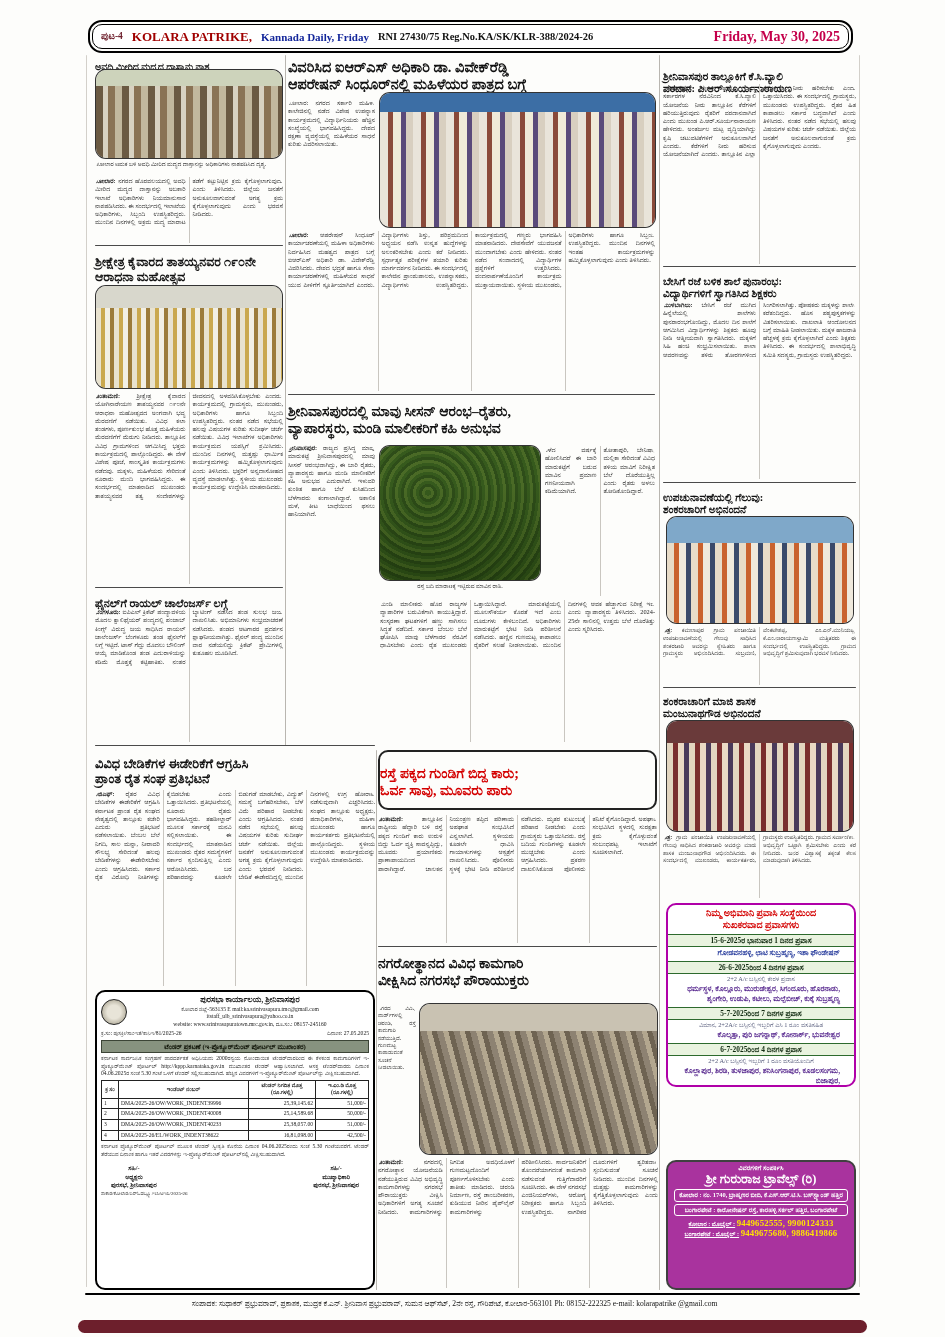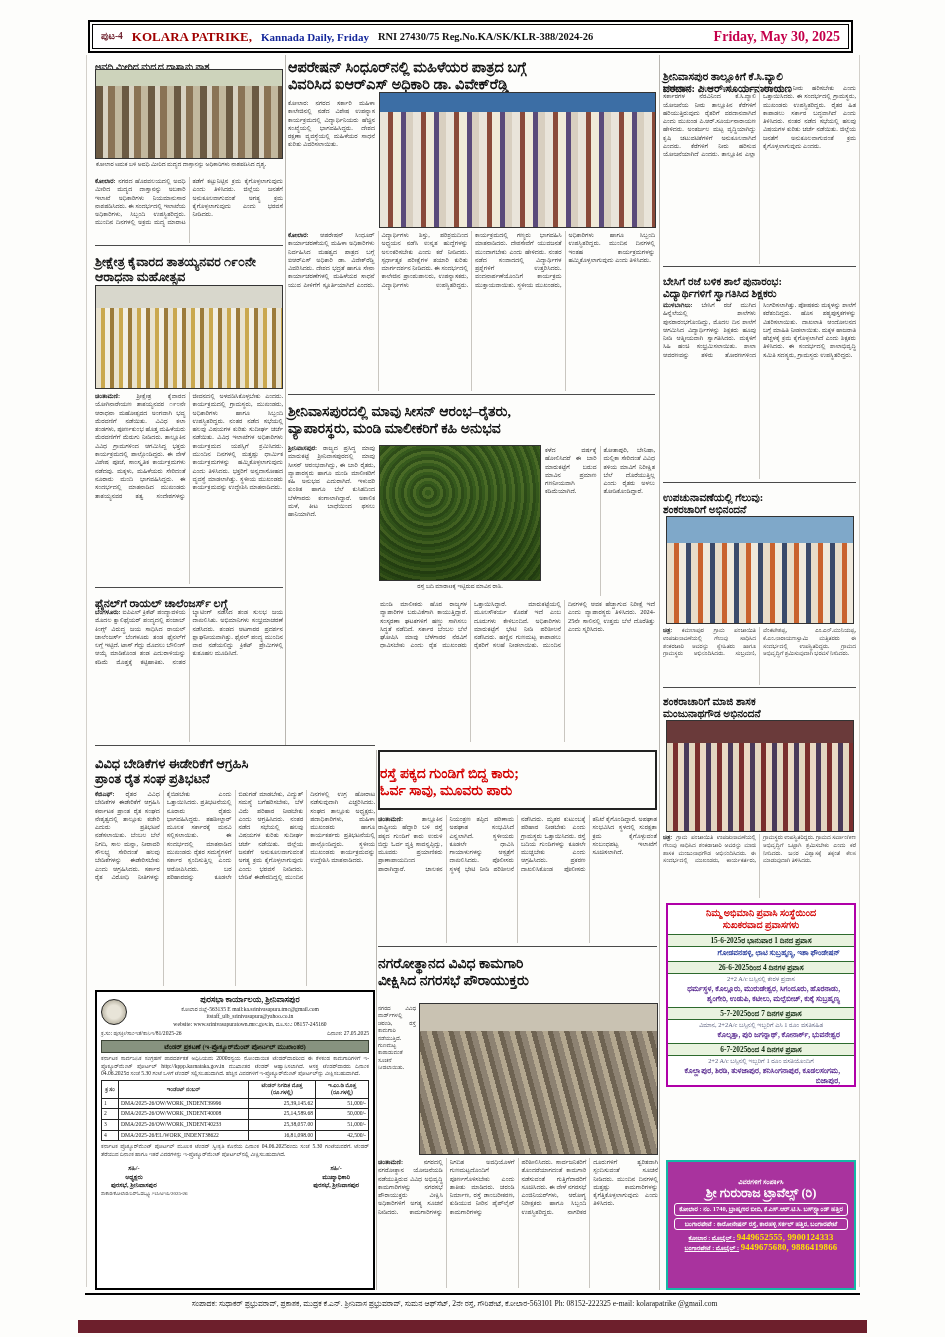--- a/index.html
+++ b/index.html
@@ -1,18 +1,18 @@
 <!DOCTYPE html>
 <html><head>
 <meta charset="utf-8">
 <style>
   html,body{margin:0;padding:0;background:#efedea;}
   #page{position:relative;width:945px;height:1337px;background:#fdfdfb;
         font-family:"Liberation Serif","DejaVu Serif",serif;color:#1a1a1a;overflow:hidden;}
-  .abs{position:absolute;}
+  .abs{position:absolute;border-radius:10px;}
   .hl{font-weight:bold;color:#111;line-height:1.18;margin-top:6px;}
   .hl-red{color:#d40000;}
   .body-t{font-size:6.3px;line-height:1.32;text-align:justify;color:#222;overflow:hidden;}
   .cols2{column-count:2;column-gap:7px;column-rule:1px solid #c9c6c0;}
   .cols3{column-count:3;column-gap:7px;column-rule:1px solid #c9c6c0;}
   .cols4{column-count:4;column-gap:7px;column-rule:1px solid #c9c6c0;}
   .lead{font-weight:bold;}
   .caption{font-size:6px;line-height:1.3;color:#222;text-align:justify;overflow:hidden;}
   .photo{box-shadow:0 0 0 1px #333;}
   .vline{width:1px;background:#b9b6b0;}
@@ -57,21 +57,21 @@
   .tlogo{width:24px;height:24px;border:1.5px double #222;border-radius:50%;
          background:radial-gradient(circle,#e8e4d8 0 40%,#bdb8a8 70%);flex:none;}
   
   .tra{border:2px solid #b000a8;box-sizing:border-box;background:#fff;overflow:hidden;}
   .tra-title{color:#d40000;font-weight:bold;text-align:center;font-size:9.5px;line-height:1.25;padding:3px 2px 2px;}
   .tra-head{background:#e9f3df;border-top:1px solid #2d6a2d;border-bottom:1px solid #2d6a2d;
             font-weight:bold;text-align:center;font-size:7.4px;color:#102a10;padding:1px 0;}
   .tra-sub{color:#555a7a;text-align:center;font-size:6.4px;padding:1px 2px 0;}
   .tra-dest{color:#5b2d91;font-weight:bold;text-align:right;font-size:7.4px;line-height:1.35;padding:1px 14px 3px;}
   
-  .gur{background:#a9339e;border:2px solid #14b8a6;box-sizing:border-box;color:#fff;text-align:center;overflow:hidden;padding:16px 4px;}
+  .gur{background:#a9339e;border:2px solid #404040;box-sizing:border-box;color:#fff;text-align:center;overflow:hidden;padding:2px 4px;}
   .gur-panel{border:1px solid #fff;border-radius:3px;margin:2px 2px;font-size:6.4px;font-weight:bold;padding:1px 2px;line-height:1.35;}
   .gur-ph{font-size:6.2px;font-weight:bold;color:#fff;}
   .gur-ph b{color:#ffe400;font-size:8.8px;letter-spacing:.2px;}
   .footer-line{font-size:7.6px;text-align:center;color:#111;}
   .maroon-bar{background:#6d1f2c;}
 </style>
 </head>
 <body>
 
 <div id="page">
@@ -180,22 +180,22 @@
       </div>
     </div>
     <div style="font-size:5px;margin-top:2px;">ಸಾಕಾರ/ಕೋಲಾರ/ಎಸ್‌ಓಡಬ್ಲ್ಯೂ/ಇಸಿ/ಟಿಇಸಿ/2025-26</div>
   </div>
 
   <div class="abs vline" style="left:285px;top:55px;height:690px;"></div>
   <div class="abs vline" style="left:376px;top:750px;height:540px;"></div>
   <div class="abs vline" style="left:659px;top:55px;height:1235px;"></div>
 
   <div class="abs hl" style="left:288px;top:53px;width:368px;font-size:14.5px;">
+    <div>ವಿವರಿಸಿದ ಐಆರ್‌ಎಸ್ ಅಧಿಕಾರಿ ಡಾ. ವಿವೇಕ್‌ರೆಡ್ಡಿ</div>
     <div>ಆಪರೇಷನ್ ಸಿಂಧೂರ್‌ನಲ್ಲಿ ಮಹಿಳೆಯರ ಪಾತ್ರದ ಬಗ್ಗೆ</div>
-    <div>ವಿವರಿಸಿದ ಐಆರ್‌ಎಸ್ ಅಧಿಕಾರಿ ಡಾ. ವಿವೇಕ್‌ರೆಡ್ಡಿ</div>
   </div>
   <div class="abs body-t" style="left:288px;top:99px;width:87px;height:128px;">ಕೋಲಾರ: ನಗರದ ಸರ್ಕಾರಿ ಮಹಿಳಾ ಕಾಲೇಜಿನಲ್ಲಿ ನಡೆದ ವಿಶೇಷ ಉಪನ್ಯಾಸ ಕಾರ್ಯಕ್ರಮದಲ್ಲಿ ವಿದ್ಯಾರ್ಥಿನಿಯರು ಹೆಚ್ಚಿನ ಸಂಖ್ಯೆಯಲ್ಲಿ ಭಾಗವಹಿಸಿದ್ದರು. ದೇಶದ ರಕ್ಷಣಾ ವ್ಯವಸ್ಥೆಯಲ್ಲಿ ಮಹಿಳೆಯರ ಸಾಧನೆ ಕುರಿತು ವಿವರಿಸಲಾಯಿತು.</div>
   <div class="abs photo ph-stage" style="left:380px;top:93px;width:275px;height:134px;"></div>
   <div class="abs body-t cols4" style="left:288px;top:231px;width:367px;height:160px;">
     <span class="lead">ಕೋಲಾರ:</span><span> ಆಪರೇಷನ್ ಸಿಂಧೂರ್ ಕಾರ್ಯಾಚರಣೆಯಲ್ಲಿ ಮಹಿಳಾ ಅಧಿಕಾರಿಗಳು ನಿರ್ವಹಿಸಿದ ಮಹತ್ವದ ಪಾತ್ರದ ಬಗ್ಗೆ ಐಆರ್‌ಎಸ್ ಅಧಿಕಾರಿ ಡಾ. ವಿವೇಕ್‌ರೆಡ್ಡಿ ವಿವರಿಸಿದರು. ದೇಶದ ಭದ್ರತೆ ಹಾಗೂ ಸೇನಾ ಕಾರ್ಯಾಚರಣೆಗಳಲ್ಲಿ ಮಹಿಳೆಯರ ಸಾಧನೆ ಯುವ ಪೀಳಿಗೆಗೆ ಸ್ಫೂರ್ತಿಯಾಗಿದೆ ಎಂದರು. ವಿದ್ಯಾರ್ಥಿಗಳು ಶಿಸ್ತು, ಪರಿಶ್ರಮದಿಂದ ಅಧ್ಯಯನ ನಡೆಸಿ ಉನ್ನತ ಹುದ್ದೆಗಳನ್ನು ಅಲಂಕರಿಸಬೇಕು ಎಂದು ಕರೆ ನೀಡಿದರು. ಸ್ಪರ್ಧಾತ್ಮಕ ಪರೀಕ್ಷೆಗಳ ತಯಾರಿ ಕುರಿತು ಮಾರ್ಗದರ್ಶನ ನೀಡಿದರು. ಈ ಸಂದರ್ಭದಲ್ಲಿ ಕಾಲೇಜಿನ ಪ್ರಾಂಶುಪಾಲರು, ಉಪನ್ಯಾಸಕರು, ವಿದ್ಯಾರ್ಥಿಗಳು ಉಪಸ್ಥಿತರಿದ್ದರು. ಕಾರ್ಯಕ್ರಮದಲ್ಲಿ ಗಣ್ಯರು ಭಾಗವಹಿಸಿ ಮಾತನಾಡಿದರು. ದೇಶಸೇವೆಗೆ ಯುವಜನತೆ ಮುಂದಾಗಬೇಕು ಎಂದು ಹೇಳಿದರು. ನಂತರ ನಡೆದ ಸಂವಾದದಲ್ಲಿ ವಿದ್ಯಾರ್ಥಿಗಳ ಪ್ರಶ್ನೆಗಳಿಗೆ ಉತ್ತರಿಸಿದರು. ವಂದನಾರ್ಪಣೆಯೊಂದಿಗೆ ಕಾರ್ಯಕ್ರಮ ಮುಕ್ತಾಯವಾಯಿತು. ಸ್ಥಳೀಯ ಮುಖಂಡರು, ಅಧಿಕಾರಿಗಳು ಹಾಗೂ ಸಿಬ್ಬಂದಿ ಉಪಸ್ಥಿತರಿದ್ದರು. ಮುಂದಿನ ದಿನಗಳಲ್ಲಿ ಇಂತಹ ಕಾರ್ಯಕ್ರಮಗಳನ್ನು ಹಮ್ಮಿಕೊಳ್ಳಲಾಗುವುದು ಎಂದು ತಿಳಿಸಿದರು.</span>
   </div>
 
   <div class="abs hline" style="left:288px;top:394px;width:367px;"></div>
   <div class="abs hl" style="left:288px;top:398px;width:367px;font-size:14px;">
     <div>ಶ್ರೀನಿವಾಸಪುರದಲ್ಲಿ ಮಾವು ಸೀಸನ್ ಆರಂಭ–ರೈತರು,</div>

